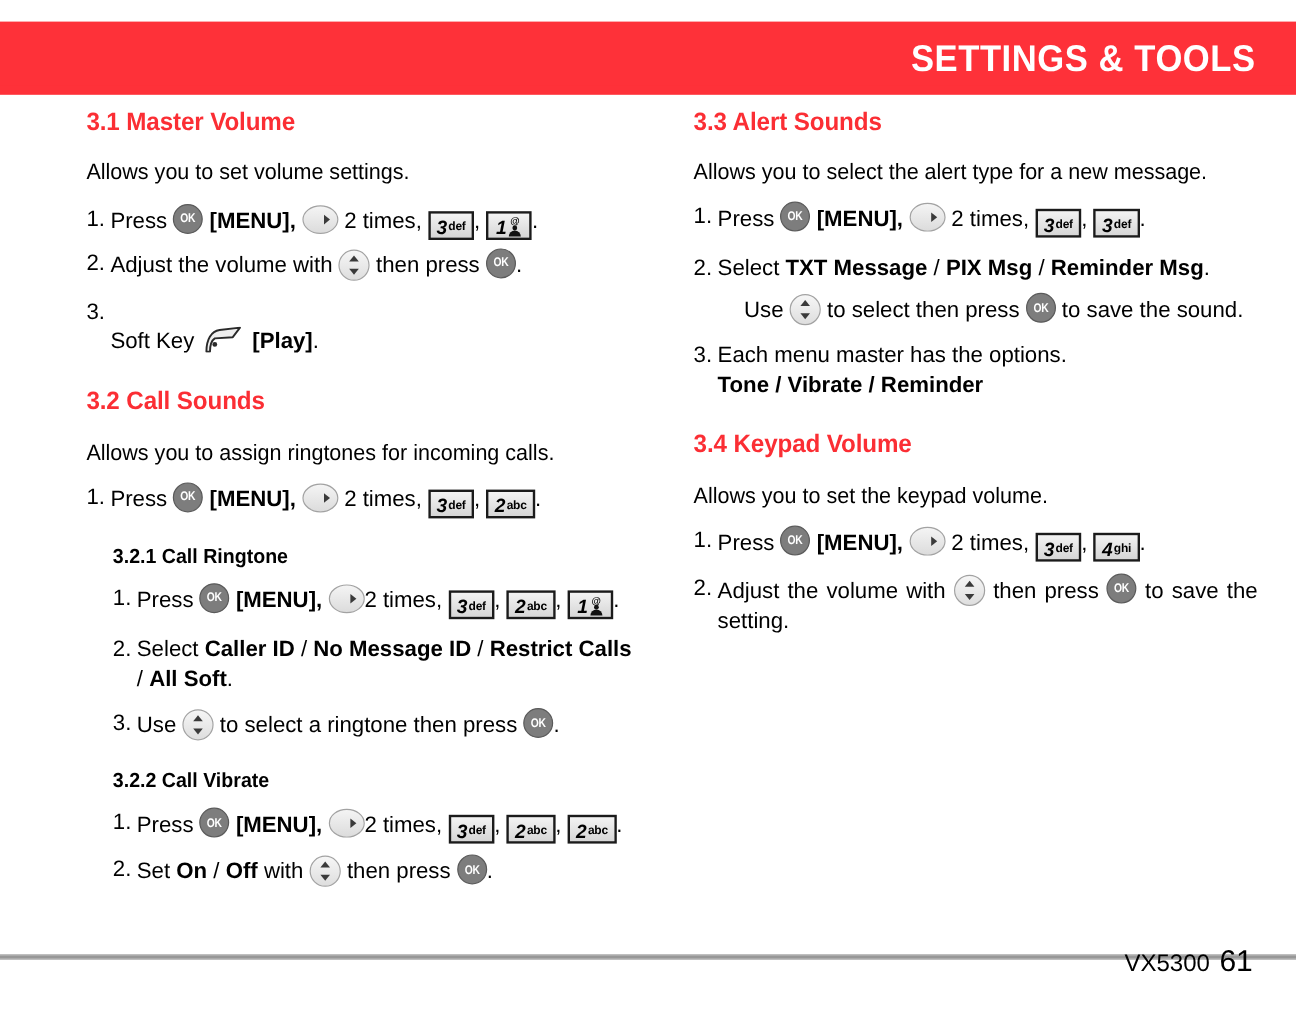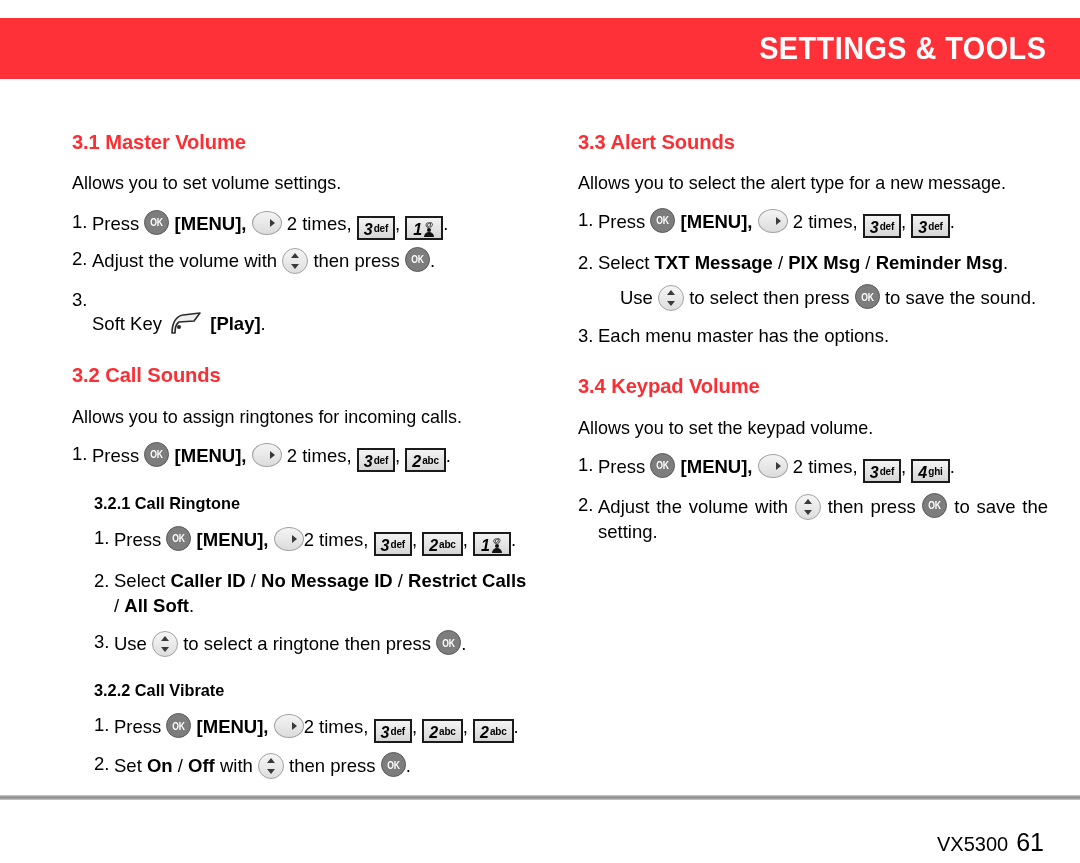--- a/index.html
+++ b/index.html
@@ -29,21 +29,21 @@
     transform-origin:right center;
     white-space:nowrap;
   }
   .header-rule{
     position:absolute; left:0; top:71px; width:1080px; height:7px;
     background:#fe3139;
   }
 
   
   .page{
-    position:absolute; left:0; top:78px; width:1080px; height:705px;margin-top:40px;
+    position:absolute; left:0; top:78px; width:1080px; height:705px;
   }
   .col{
     position:absolute; top:0; width:470px;
   }
   .col-left{ left:72px; }
   .col-right{ left:578px; }
 
   h2.sec{
     color:#fb2e34;
     font-size:21px;
@@ -215,21 +215,21 @@
     margin:0 2px;
   }
   .softkey svg{ display:block; }
 
   
   .footer-rule{
     position:absolute; left:0; top:795px; width:1080px; height:5px;
     background:linear-gradient(#c9c9c9,#8d8d8d,#c9c9c9);
   }
   .footer-text{
-    position:absolute; right:36px; top:828px;
+    position:absolute; right:36px; top:787px;
     white-space:nowrap;
   }
   .footer-model{ font-size:20px; }
   .footer-page{ font-size:25px; margin-left:8px; }
 </style>
 </head>
 <body>
 
 <div class="header-bar">
   <div class="header-title">SETTINGS &amp; TOOLS</div>
@@ -393,20 +393,21 @@
       <span>Use</span>
       <span class="ico nav-updown"></span>
       <span>to select then press</span>
       <span class="ico ok-key"></span>
       <span>to save the sound.</span>
     </div>
 
     <div class="step" style="margin-top:13px">
       <span class="num">3.</span>
       <span class="body"><span>Each menu master has the options.</span><br>
+        <span class="b">Tone / Vibrate / Reminder</span>
       </span>
     </div>
 
     <h2 class="sec" style="margin-top:25px">3.4 Keypad Volume</h2>
 
     <p class="txt" style="margin-top:18px">Allows you to set the keypad volume.</p>
 
     <div class="step" style="margin-top:12px">
       <span class="num">1.</span>
       <span class="body"><span>Press</span>

